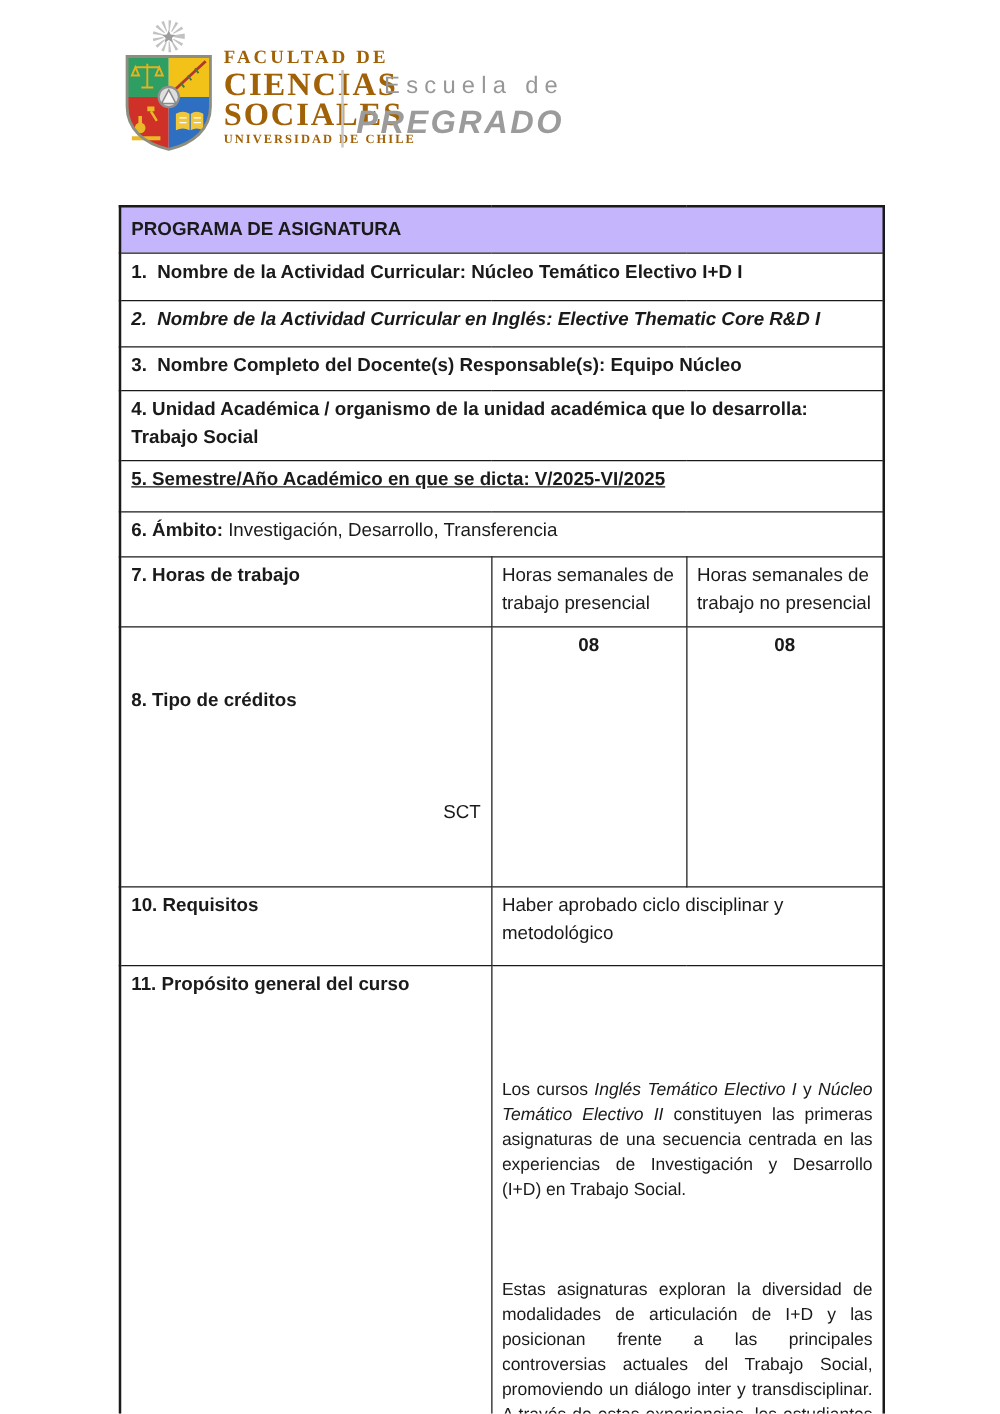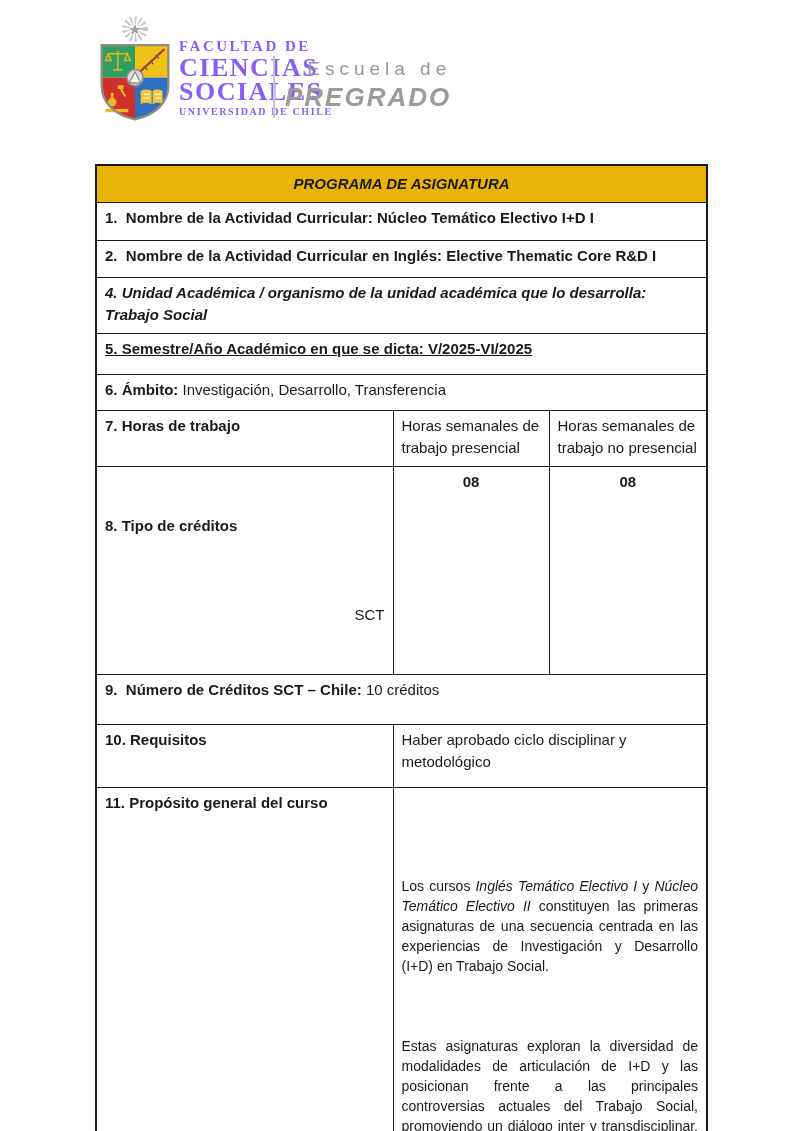--- a/index.html
+++ b/index.html
@@ -2,41 +2,41 @@
 <html><head>
 <meta charset="utf-8">
 <style>
   html,body{margin:0;padding:0;background:#ffffff;}
   .page{position:relative;width:800px;height:1131px;background:#ffffff;overflow:hidden;
         font-family:"Liberation Sans",sans-serif;color:#1a1a1a;}
 
   
   .logo{position:absolute;left:95px;top:14px;width:340px;height:110px;}
   .shield{position:absolute;left:0;top:0;}
-  .faculty{position:absolute;left:84px;top:24px;font-family:"Liberation Serif",serif;color:#8b5cf6;}
+  .faculty{position:absolute;left:84px;top:24px;font-family:"Liberation Serif",serif;color:#a16207;}
   .fac1{font-size:15px;letter-spacing:2.5px;font-weight:600;}
   .fac2,.fac3{font-size:26px;letter-spacing:1.5px;font-weight:600;line-height:23px;margin-top:1px;}
   .fac-uni{font-size:10px;letter-spacing:1.6px;font-weight:700;margin-top:3px;}
   .logo-divider{position:absolute;left:178px;top:42px;width:2px;height:62px;background:#c8c8c8;}
   .school{position:absolute;left:190px;top:44px;color:#979797;}
   .school1{font-size:19px;letter-spacing:5px;font-weight:400;text-align:right;}
   .school2{font-size:26px;letter-spacing:2px;font-weight:700;color:#9b9b9b;margin-top:2px;font-style:italic;}
 
   
   .doc-table{position:absolute;left:95px;top:164px;width:611px;border-collapse:collapse;
              table-layout:fixed;border:2px solid #1a1a1a;}
   .doc-table td{border:1.5px solid #1a1a1a;vertical-align:top;padding:4px 8px;
                 font-size:15px;line-height:22px;white-space:pre-wrap;}
-  td.th{background:#eab308;text-align:center;font-weight:700;padding-top:7px;font-style:italic;}
+  td.th{background:#c4b5fd;font-weight:700;padding-top:7px;}
   .b{font-weight:700;}
   .reg{font-weight:400;}
   .center{text-align:center;font-weight:bold;}
   .sct{margin-top:23px;text-align:right;font-weight:400;}
-  .h-head{height:37px;} .h-r1{height:38px;} .h-r2{height:37px;} .h-r3{height:35px;}
-  .h-r4{height:56px;font-style:italic;} .h-r5{height:41px;text-decoration:underline;} .h-r6{height:36px;} .h-r7{height:56px;}
+  .h-head{height:37px;} .h-r1{height:38px;} .h-r2{height:37px;font-style:italic;} .h-r3{height:35px;}
+  .h-r4{height:56px;} .h-r5{height:41px;text-decoration:underline;} .h-r6{height:36px;} .h-r7{height:56px;}
   .h-r8{height:71px;} .h-r9{height:50px;} .h-r10{height:63px;} .h-r11{height:327px;}
   .para-clip{height:316px;overflow:hidden;font-size:14px;line-height:20px;}
   .para-clip p{margin:0;white-space:normal;}
   p.just{text-align:justify;}
   p.gap{margin-top:20px;}
 </style>
 </head>
 <body>
 
 <div class="page">
@@ -122,20 +122,23 @@
     </tr>
 
     <tr class="h-r1">
       <td colspan="3"><span class="b">1.  Nombre de la Actividad Curricular: Núcleo Temático Electivo I+D I</span></td>
     </tr>
 
     <tr class="h-r2">
       <td colspan="3"><span class="b">2.  Nombre de la Actividad Curricular en Inglés: Elective Thematic Core R&amp;D I</span></td>
     </tr>
 
+    <tr class="h-r3">
+      <td colspan="3"><span class="b">3.  Nombre Completo del Docente(s) Responsable(s): Equipo Núcleo</span></td>
+    </tr>
 
     <tr class="h-r4">
       <td colspan="3"><span class="b">4. Unidad Académica / organismo de la unidad académica que lo desarrolla: Trabajo Social</span></td>
     </tr>
 
     <tr class="h-r5">
       <td colspan="3"><span class="b">5. Semestre/Año Académico en que se dicta: V/2025-VI/2025</span></td>
     </tr>
 
     <tr class="h-r6">
@@ -150,23 +153,20 @@
 
     <tr class="h-r8">
       <td>
         <div class="b">8. Tipo de créditos</div>
         <div class="sct">SCT</div>
       </td>
       <td class="center">08</td>
       <td class="center">08</td>
     </tr>
 
-    <tr class="h-r9">
-      <td colspan="3"><span class="b">9.  Número de Créditos SCT – Chile:</span><span class="reg"> 10 créditos</span></td>
-    </tr>
 
     <tr class="h-r10">
       <td><span class="b">10. Requisitos</span></td>
       <td colspan="2">Haber aprobado ciclo disciplinar y metodológico</td>
     </tr>
 
     <tr class="h-r11">
       <td><span class="b">11. Propósito general del curso</span></td>
       <td colspan="2">
         <div class="para-clip">

